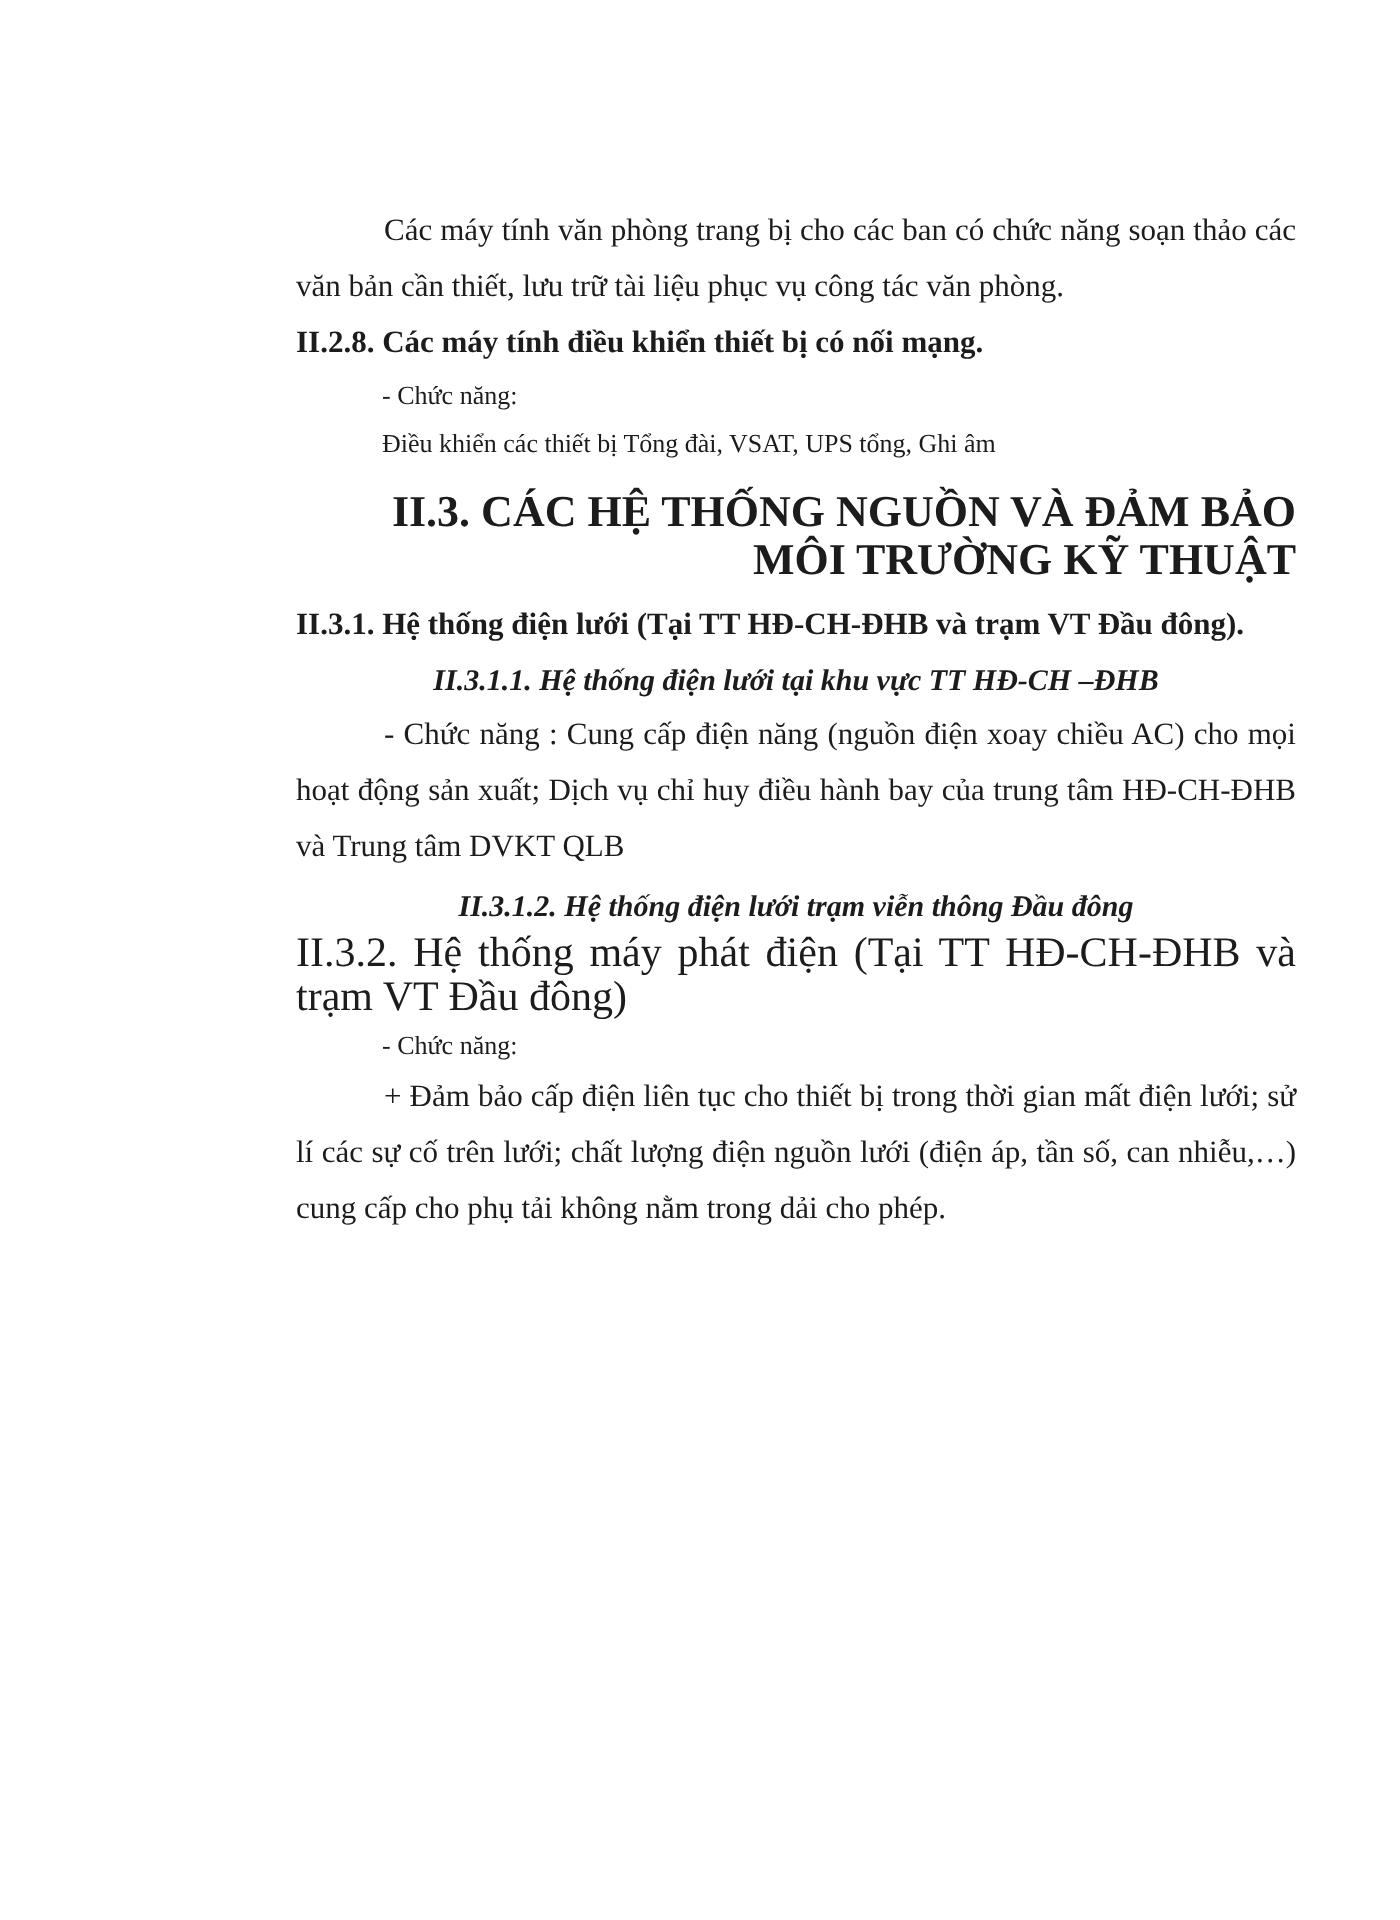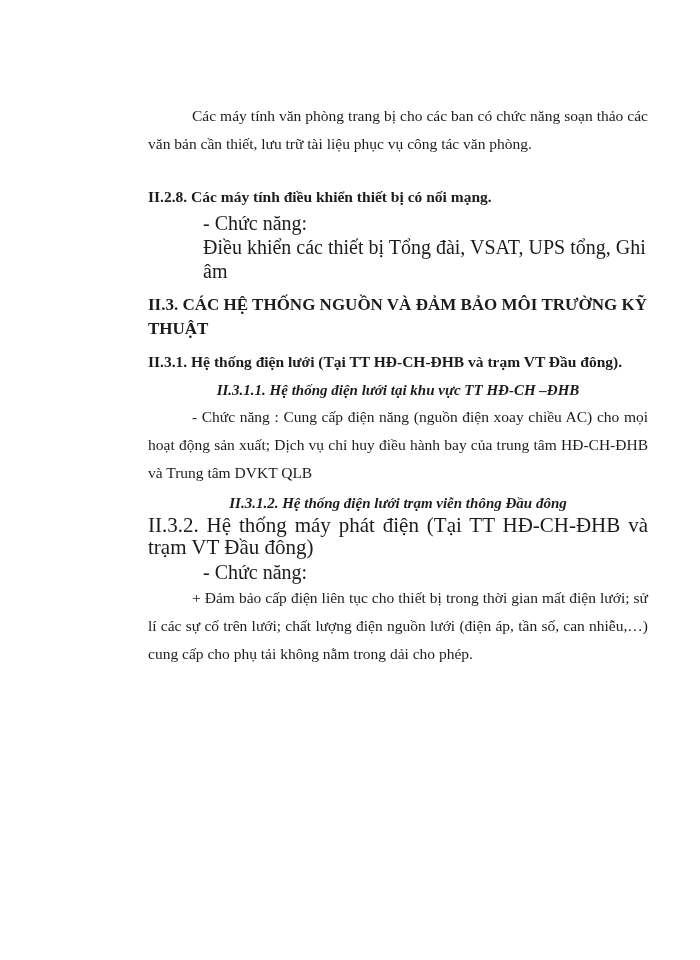--- a/index.html
+++ b/index.html
@@ -46,38 +46,38 @@
     margin: 0;
     font-size: 15px;
     line-height: 21px;
     font-weight: bold;
     font-style: italic;
     white-space: nowrap;
     text-align: center;
   }
   .h-center {
     margin: 10px 0 0 0;
-    font-size: 17px;
+    font-size: 22px;
     line-height: 24px;
     font-weight: bold;
-    text-align: left;
+    text-align: right;
   }
   .h-bold-wrap {
     margin: 0 0 0 0;
     font-size: 21px;
     line-height: 22px;
     font-weight: normal;
     text-align: justify;
   }
   .subline {
-    margin: 0 0 0 55px;
-    font-size: 20px;
+    margin: 0 0 0 43px;
+    font-size: 13px;
     line-height: 24px;
   }
-  .mt16 { margin-top: 28px; }
+  .mt16 { margin-top: 3px; }
   .mt10 { margin-top: 10px; }
   .mt8  { margin-top: 8px; }
   .mt6  { margin-top: 6px; }
   .mt4  { margin-top: 4px; }
   .mt2  { margin-top: 2px; }
 </style>
 </head>
 <body>
 
 <div class="page">

